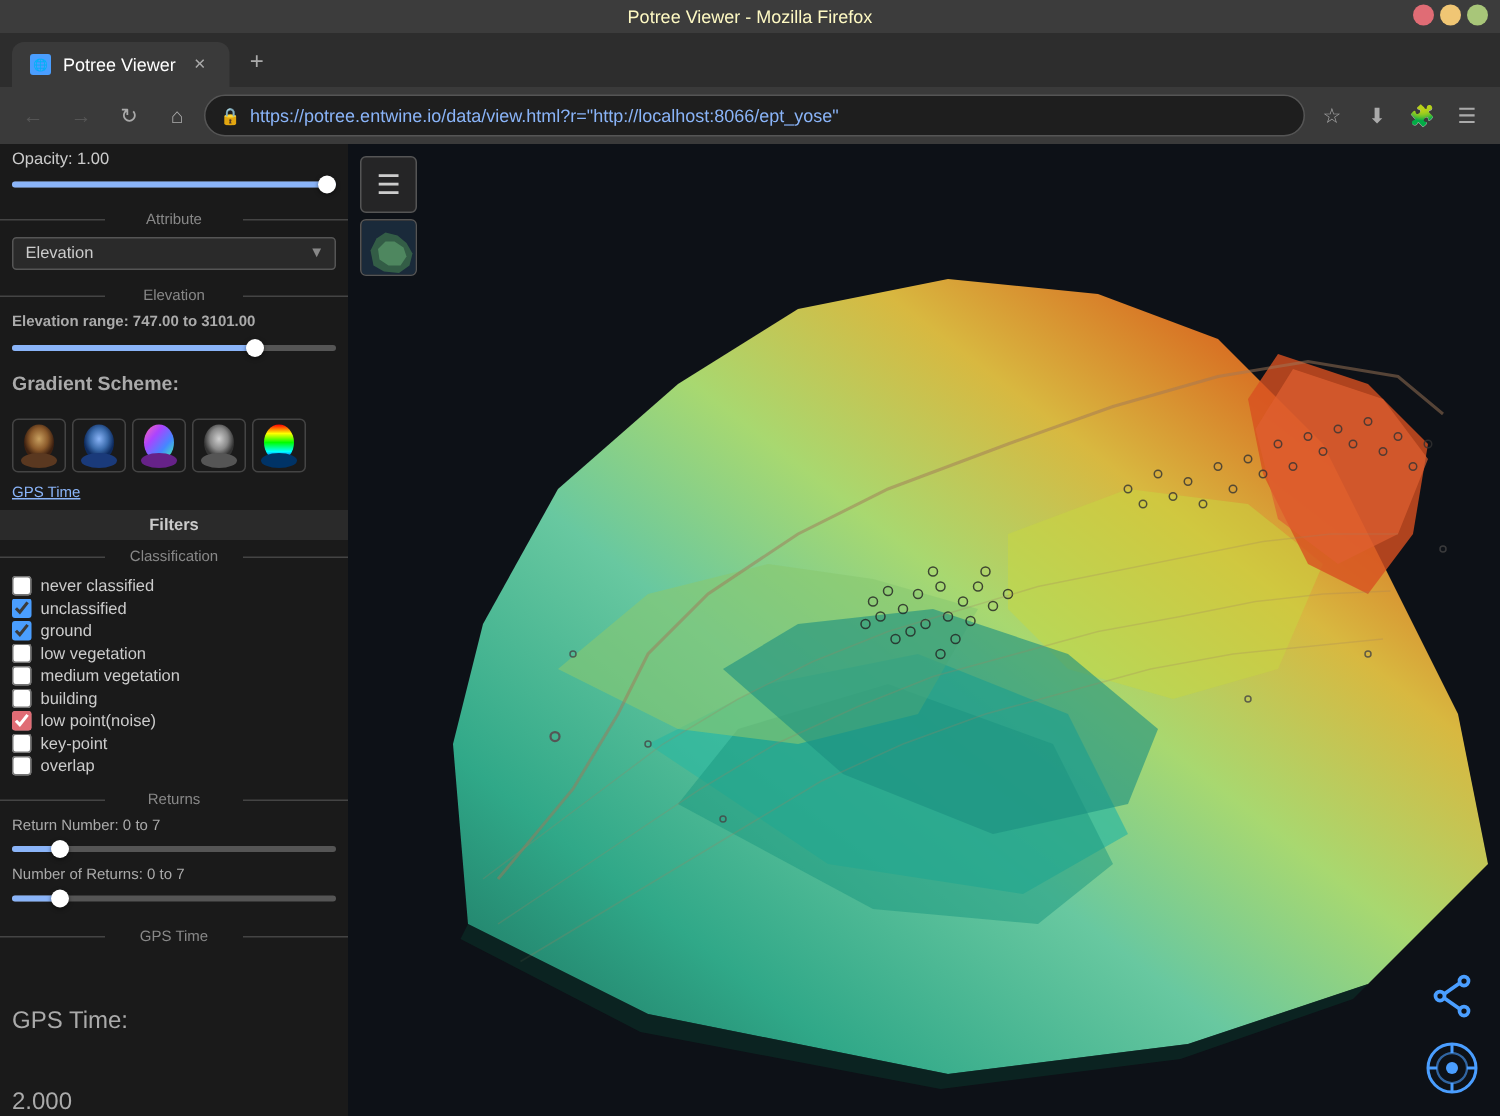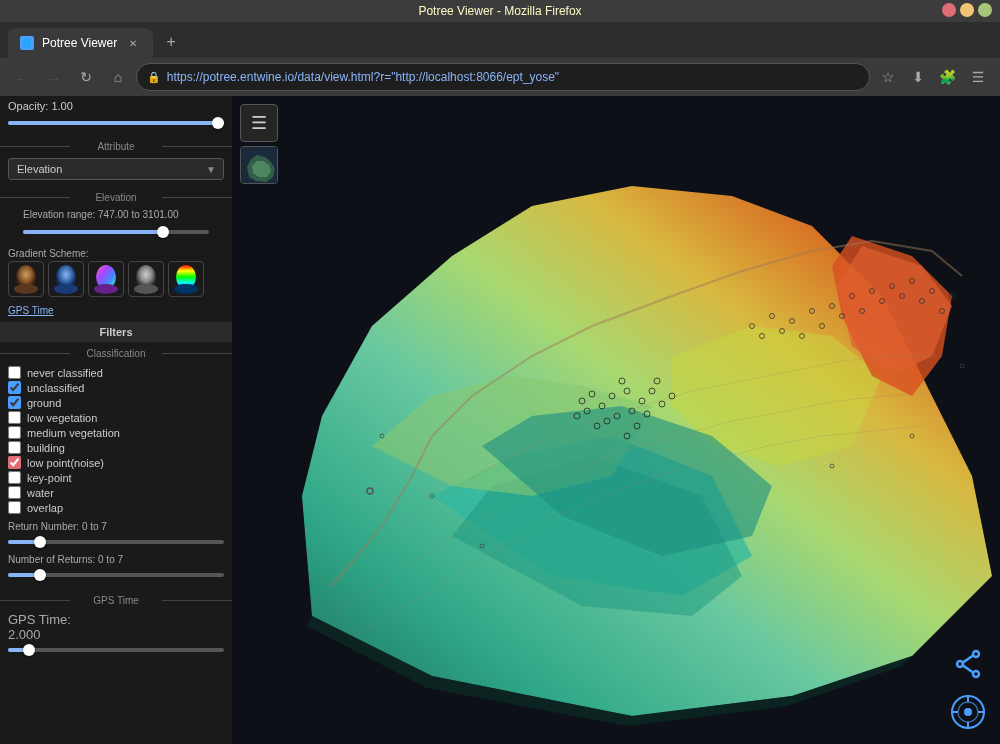--- a/index.html
+++ b/index.html
@@ -258,35 +258,37 @@
       position: absolute;
       right: 8px;
       top: 50%;
       transform: translateY(-50%);
       color: #888;
       font-size: 10px;
       pointer-events: none;
     }
 
     .elevation-section {
-      padding: 2px 23px 6px;
+      padding: 2px 8px 6px;
+      font-weight: bold;
     }
     .elevation-range {
       font-size: 10px;
       color: #aaa;
       margin-bottom: 4px;
     }
 
     .gradient-section {
       padding: 2px 8px 6px;
     }
     .gradient-label {
       color: #aaa;
-      font-size: 10px;
-      margin-bottom: 2px;
+      font-size: 13px;
+      margin-bottom: 16px;
+      font-weight: bold;
     }
     .gradient-presets {
       display: flex;
       gap: 4px;
       flex-wrap: wrap;
     }
     .gradient-preset {
       width: 36px;
       height: 36px;
       border-radius: 4px;
@@ -350,21 +352,22 @@
       color: #aaa;
       font-size: 10px;
       margin-bottom: 2px;
     }
 
     .gps-time-section {
       padding: 2px 8px 6px;
     }
     .gps-value {
       color: #aaa;
-      font-size: 13px;
+      font-size: 16px;
+      margin-top: 36px;
     }
 
     
     .viewport {
       flex: 1;
       position: relative;
       background: #0d1117;
       overflow: hidden;
     }
 
@@ -633,29 +636,28 @@
         </div>
         <div class="checkbox-row">
           <input type="checkbox" id="cb7" checked="" style="accent-color: rgb(224, 108, 117);">
           <label for="cb7" class="checkbox-label">low point(noise)</label>
         </div>
         <div class="checkbox-row">
           <input type="checkbox" id="cb8" style="">
           <label for="cb8" class="checkbox-label">key-point</label>
         </div>
         <div class="checkbox-row">
-          <input type="checkbox" id="cb9" style="">
-          <label for="cb9" class="checkbox-label">water</label>
-        </div>
-        <div class="checkbox-row">
           <input type="checkbox" id="cb10" style="">
           <label for="cb10" class="checkbox-label">overlap</label>
         </div>
       </div>
 
+      <div class="section-divider">
+        <span>Returns</span>
+      </div>
       <div class="returns-section">
         <div class="return-label">Return Number: 0 to 7</div>
         <div class="slider-container">
           <div class="slider-track">
             <div class="slider-fill" style="width: 15%;"></div>
             <div class="slider-thumb" style="left: 12%;"></div>
           </div>
         </div>
         <div class="return-label" style="margin-top: 4px;">Number of Returns: 0 to 7</div>
         <div class="slider-container">

